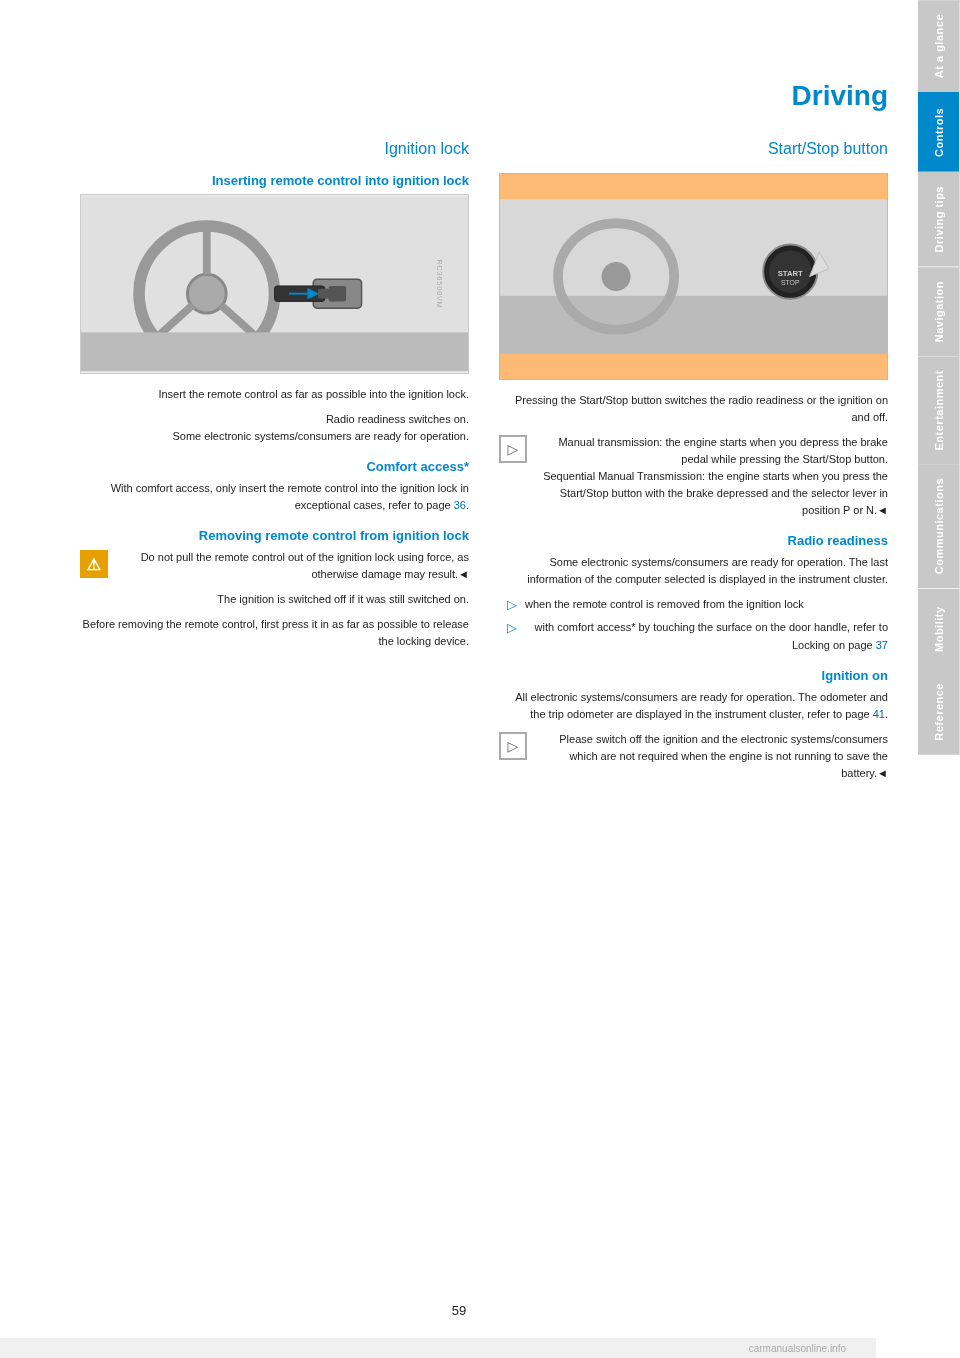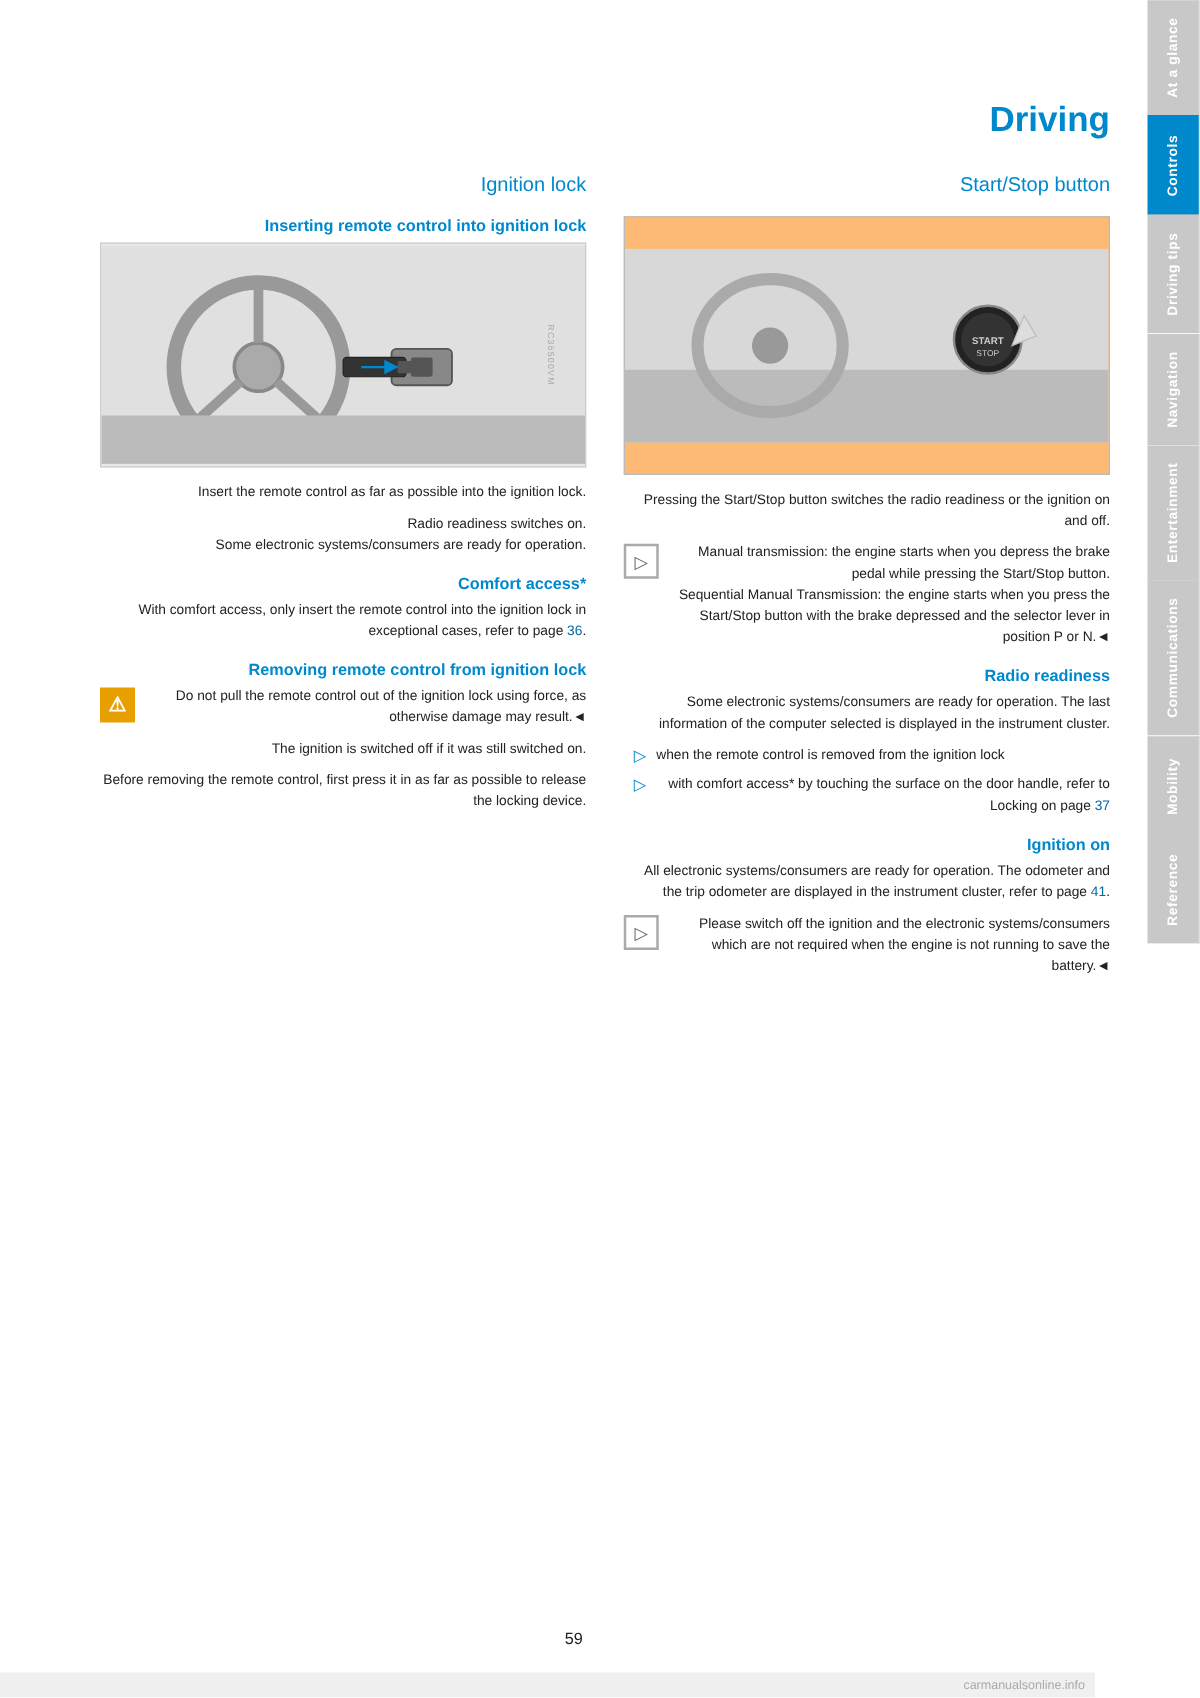--- a/index.html
+++ b/index.html
@@ -171,21 +171,21 @@
     .bottom-bar {
       position: absolute;
       bottom: 0;
       left: 0;
       right: 42px;
       height: 20px;
       background: #f0f0f0;
       display: flex;
       align-items: center;
       justify-content: flex-end;
-      padding-right: 8px;
+      padding-right: 30px;
     }
     .bottom-logo {
       font-size: 10px;
       color: #aaa;
     }
     .img-right-photo {
       width: 100%;
       height: 207px;
       background: #fdba74;
       border: 1px solid #bbb;

